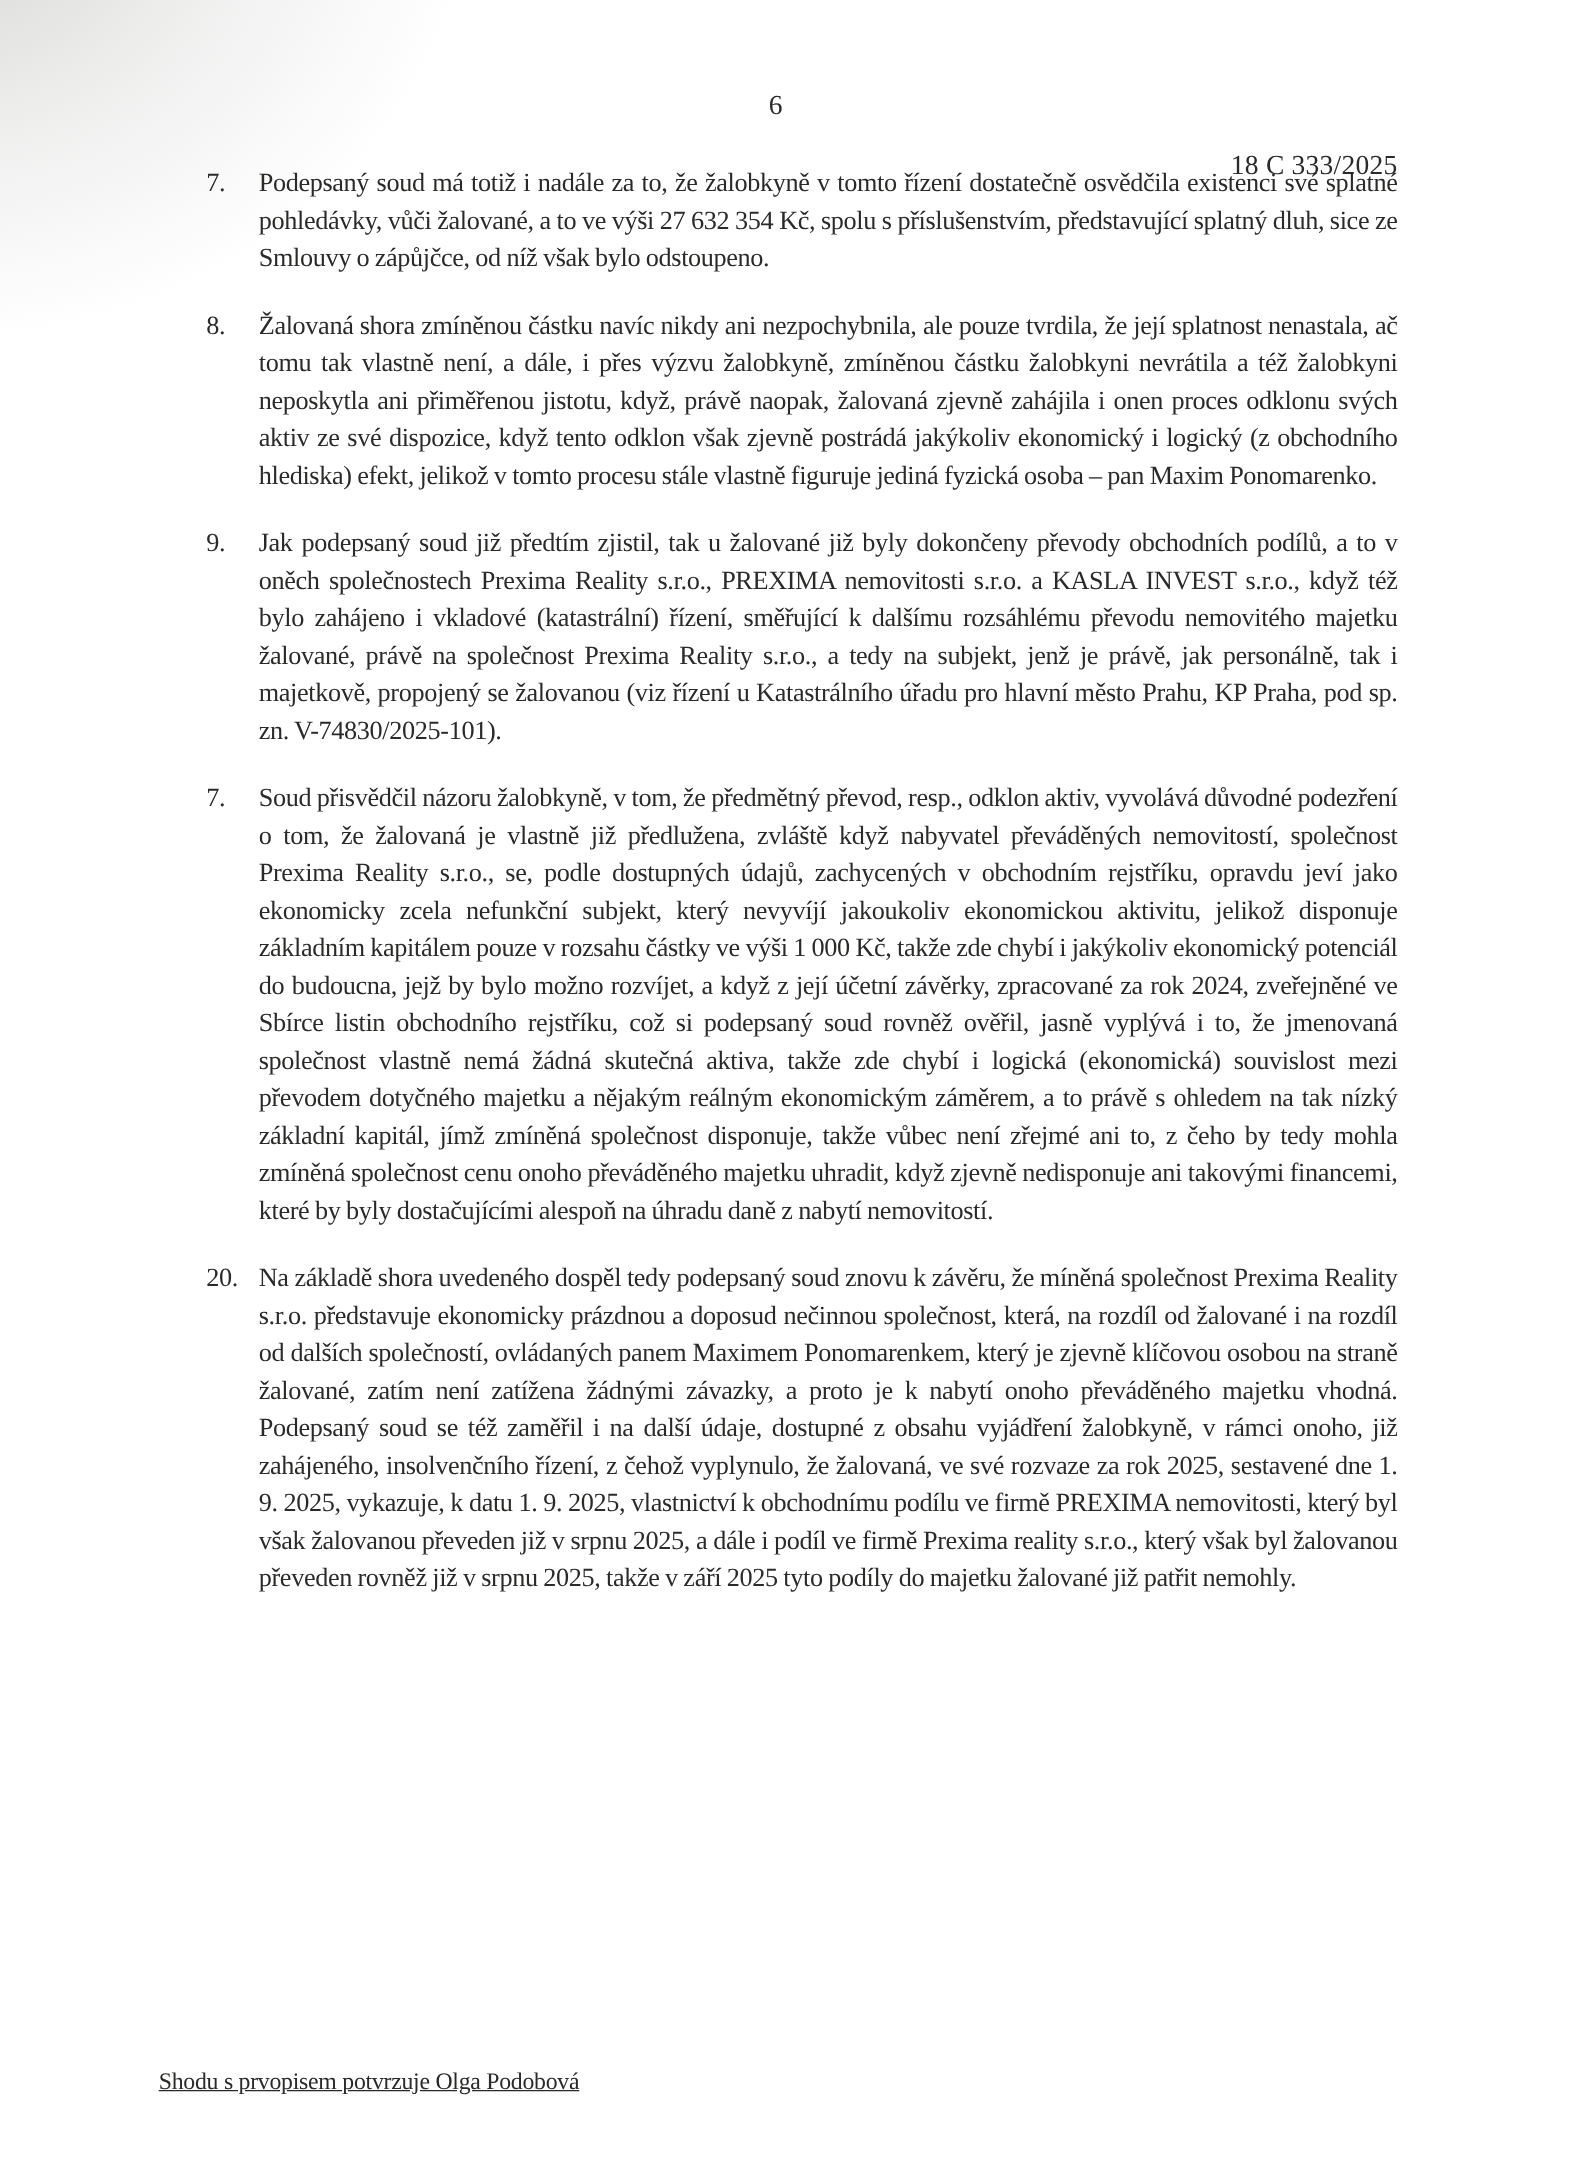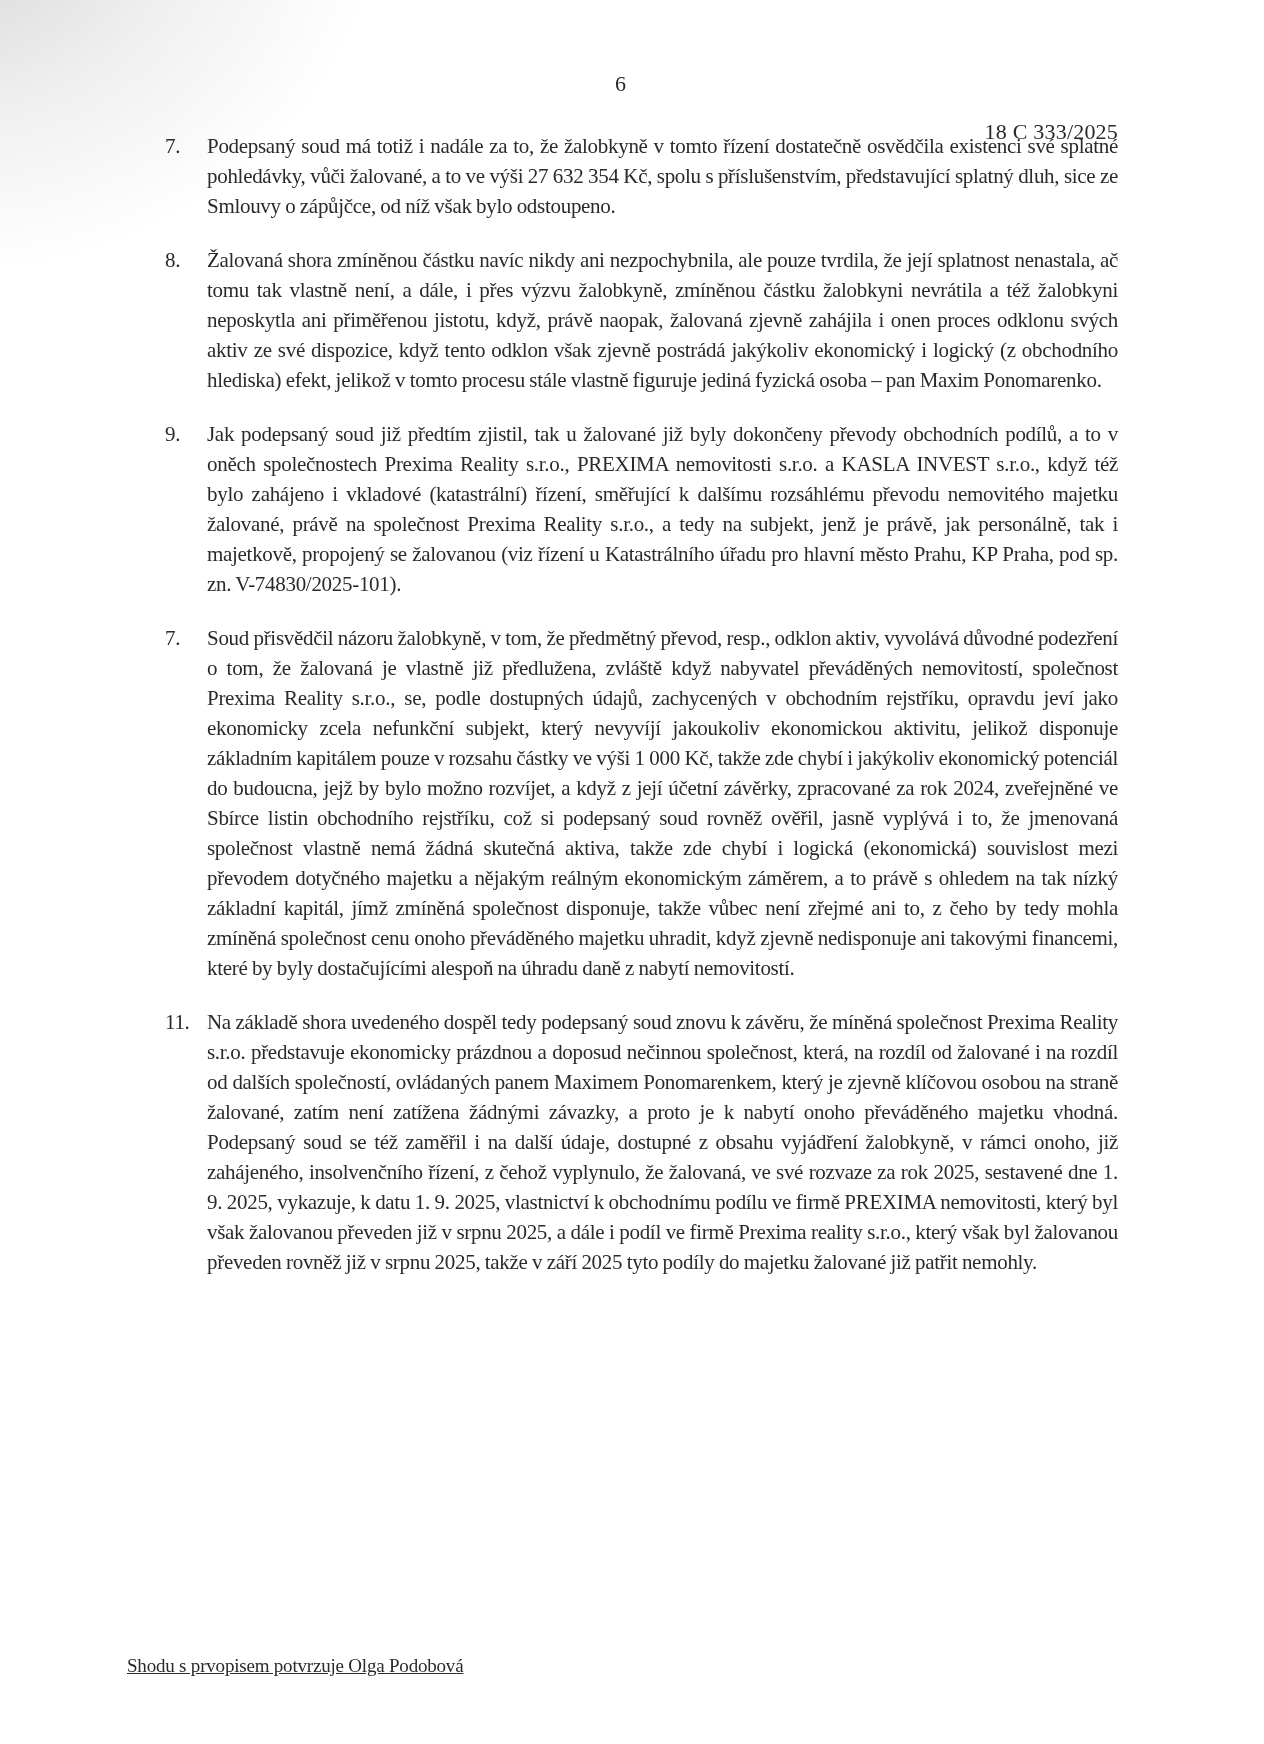--- a/index.html
+++ b/index.html
@@ -111,20 +111,20 @@
       <div class="para-num">9.</div>
       <div class="para-text">Jak podepsaný soud již předtím zjistil, tak u žalované již byly dokončeny převody obchodních podílů, a to v oněch společnostech Prexima Reality s.r.o., PREXIMA nemovitosti s.r.o. a KASLA INVEST s.r.o., když též bylo zahájeno i vkladové (katastrální) řízení, směřující k dalšímu rozsáhlému převodu nemovitého majetku žalované, právě na společnost Prexima Reality s.r.o., a tedy na subjekt, jenž je právě, jak personálně, tak i majetkově, propojený se žalovanou (viz řízení u Katastrálního úřadu pro hlavní město Prahu, KP Praha, pod sp. zn. V-74830/2025-101).</div>
     </div>
 
     <div class="para">
       <div class="para-num">7.</div>
       <div class="para-text">Soud přisvědčil názoru žalobkyně, v tom, že předmětný převod, resp., odklon aktiv, vyvolává důvodné podezření o tom, že žalovaná je vlastně již předlužena, zvláště když nabyvatel převáděných nemovitostí, společnost Prexima Reality s.r.o., se, podle dostupných údajů, zachycených v obchodním rejstříku, opravdu jeví jako ekonomicky zcela nefunkční subjekt, který nevyvíjí jakoukoliv ekonomickou aktivitu, jelikož disponuje základním kapitálem pouze v rozsahu částky ve výši 1 000 Kč, takže zde chybí i jakýkoliv ekonomický potenciál do budoucna, jejž by bylo možno rozvíjet, a když z její účetní závěrky, zpracované za rok 2024, zveřejněné ve Sbírce listin obchodního rejstříku, což si podepsaný soud rovněž ověřil, jasně vyplývá i to, že jmenovaná společnost vlastně nemá žádná skutečná aktiva, takže zde chybí i logická (ekonomická) souvislost mezi převodem dotyčného majetku a nějakým reálným ekonomickým záměrem, a to právě s ohledem na tak nízký základní kapitál, jímž zmíněná společnost disponuje, takže vůbec není zřejmé ani to, z čeho by tedy mohla zmíněná společnost cenu onoho převáděného majetku uhradit, když zjevně nedisponuje ani takovými financemi, které by byly dostačujícími alespoň na úhradu daně z nabytí nemovitostí.</div>
     </div>
 
     <div class="para">
-      <div class="para-num">11.</div>
+      <div class="para-num">20.</div>
       <div class="para-text">Na základě shora uvedeného dospěl tedy podepsaný soud znovu k závěru, že míněná společnost Prexima Reality s.r.o. představuje ekonomicky prázdnou a doposud nečinnou společnost, která, na rozdíl od žalované i na rozdíl od dalších společností, ovládaných panem Maximem Ponomarenkem, který je zjevně klíčovou osobou na straně žalované, zatím není zatížena žádnými závazky, a proto je k nabytí onoho převáděného majetku vhodná. Podepsaný soud se též zaměřil i na další údaje, dostupné z obsahu vyjádření žalobkyně, v rámci onoho, již zahájeného, insolvenčního řízení, z čehož vyplynulo, že žalovaná, ve své rozvaze za rok 2025, sestavené dne 1. 9. 2025, vykazuje, k datu 1. 9. 2025, vlastnictví k obchodnímu podílu ve firmě PREXIMA nemovitosti, který byl však žalovanou převeden již v srpnu 2025, a dále i podíl ve firmě Prexima reality s.r.o., který však byl žalovanou převeden rovněž již v srpnu 2025, takže v září 2025 tyto podíly do majetku žalované již patřit nemohly.</div>
     </div>
 
   </div>
 
   <div class="certification">Shodu s prvopisem potvrzuje Olga Podobová</div>
 </div>
 
 </body></html>

